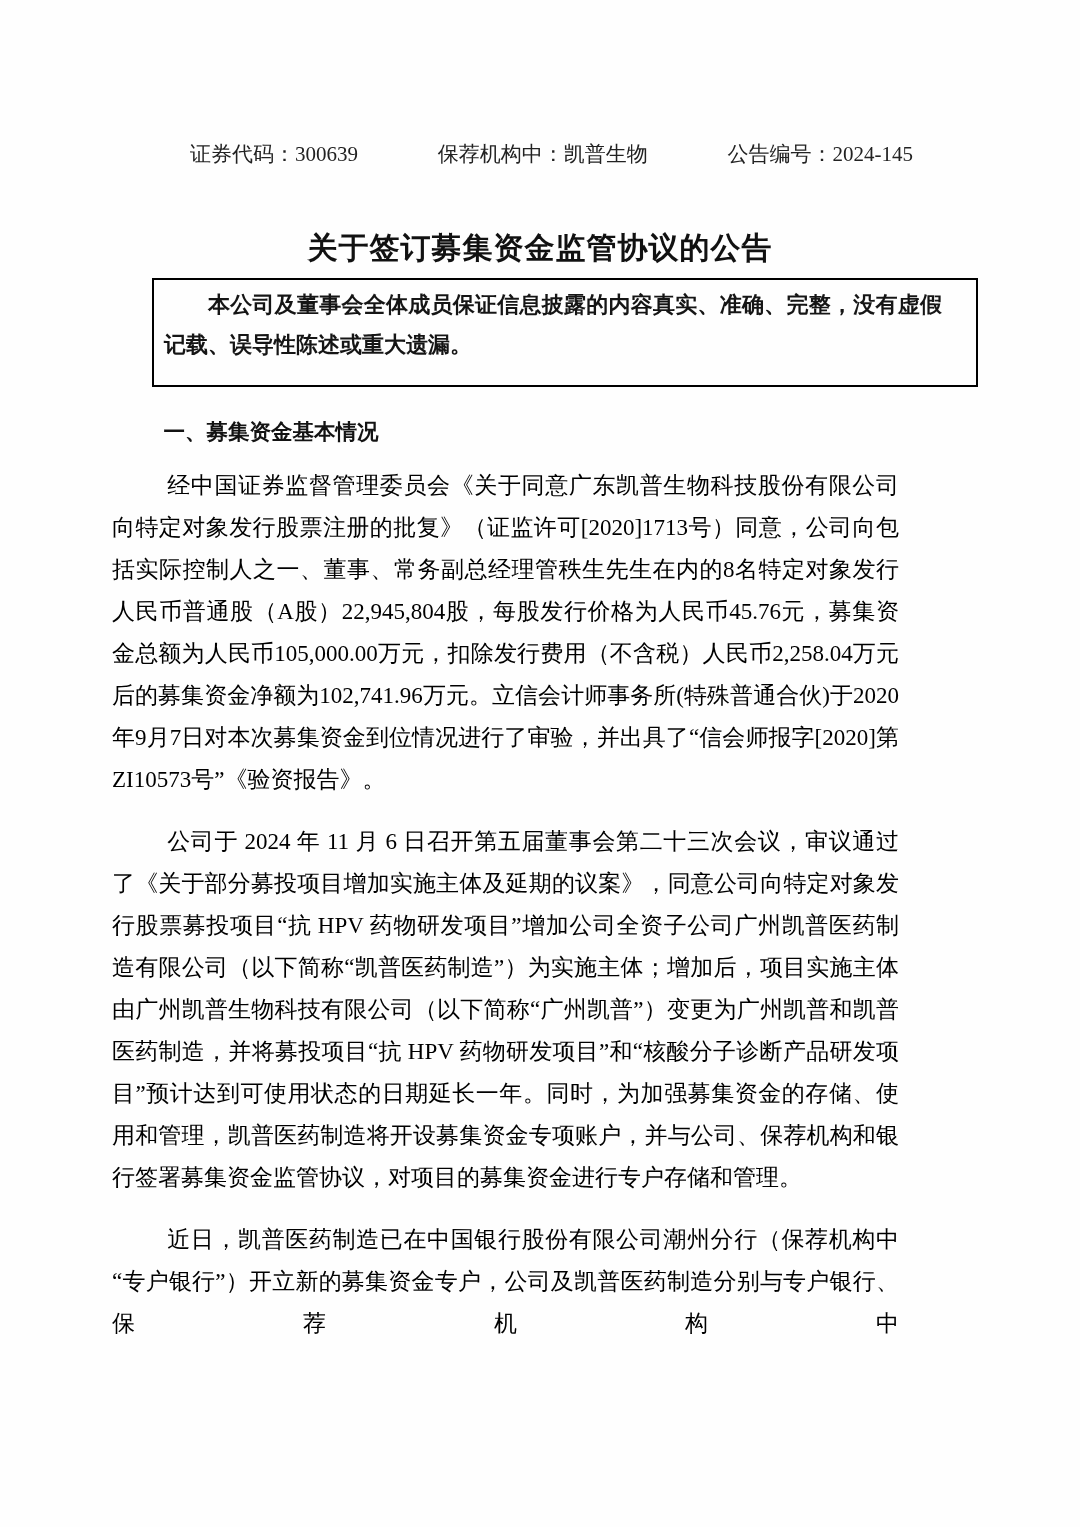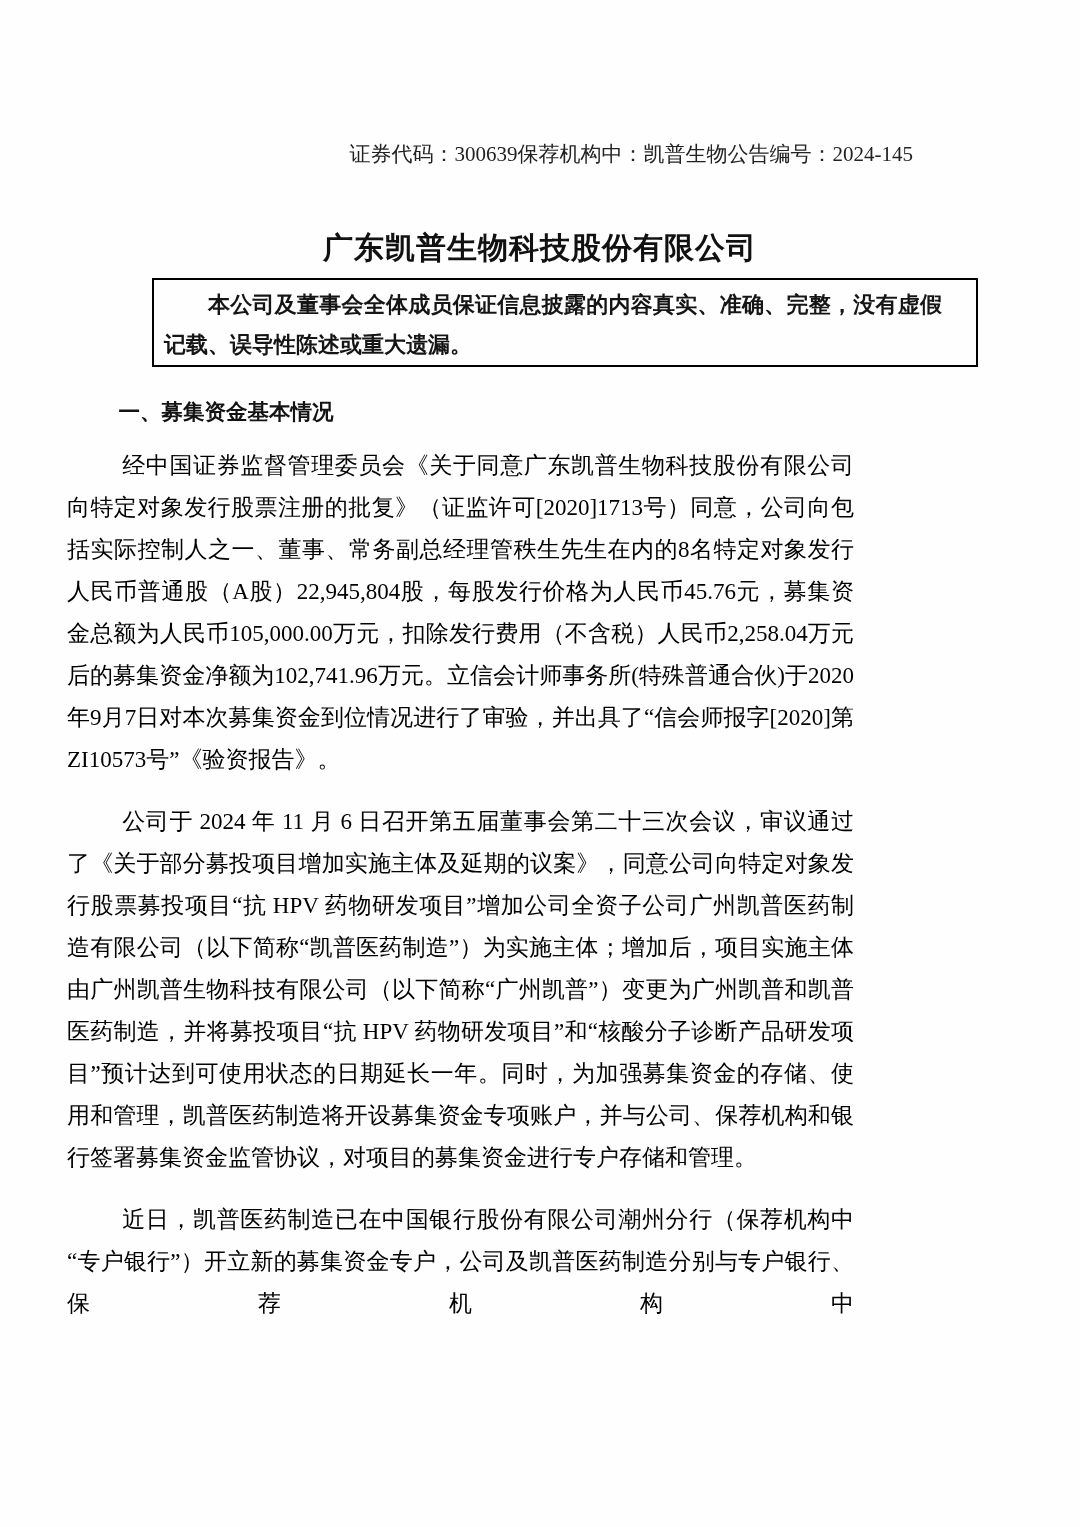--- a/index.html
+++ b/index.html
@@ -11,21 +11,21 @@
     position: relative;
     width: 1080px;
     height: 1527px;
     background: #fefefe;
     color: #1c1c1c;
     overflow: hidden;
   }
   
   .meta-row {
     display: flex;
-    justify-content: flex-end;
+    justify-content: space-between;
     margin: 142px 167px 0 190px;
     font-family: "Liberation Serif", "DejaVu Serif", serif;
     font-size: 21px;
     line-height: 24px;
     white-space: nowrap;
     color: #222;
   }
   
   .doc-title {
     margin: 56px 0 0 0;
@@ -37,36 +37,36 @@
     color: #111;
     letter-spacing: 1px;
   }
   .doc-title .title-line { display: block; }
   
   .disclaimer-box {
     box-sizing: border-box;
     margin: 4px 0 0 152px;
     width: 826px;
     border: 2px solid #000;
-    padding: 5px 34px 0 10px;
+    padding: 5px 34px 20px 10px;
     background: #fefefe;
   }
   .disclaimer-text {
     margin: 0;
     font-family: "Liberation Sans", "DejaVu Sans", sans-serif;
     font-weight: 700;
     font-size: 22px;
     line-height: 40px;
     text-align: justify;
     text-indent: 2em;
     color: #151515;
   }
   
   .content {
-    margin: 0 0 0 67px;
+    margin: 0 0 0 112px;
     width: 787px;
   }
   .section-heading {
     margin: 24px 0 12px 0;
     font-family: "Liberation Sans", "DejaVu Sans", sans-serif;
     font-weight: 700;
     font-size: 21.5px;
     line-height: 42px;
     text-indent: 2.4em;
     color: #131313;
@@ -90,21 +90,21 @@
 
 <div class="page">
 
   <div class="meta-row">
     <span>证券代码：300639</span>
     <span>保荐机构中：凯普生物</span>
     <span>公告编号：2024-145</span>
   </div>
 
   <h1 class="doc-title">
-    <span class="title-line">广东凯普生物科技股份有限公司</span>
+    <span class="title-line">关于签订募集资金监管协议的公告</span>
   </h1>
 
   <div class="disclaimer-box">
     <p class="disclaimer-text">本公司及董事会全体成员保证信息披露的内容真实、准确、完整，没有虚假记载、误导性陈述或重大遗漏。</p>
   </div>
 
   <div class="content">
 
     <h2 class="section-heading">一、募集资金基本情况</h2>
 

